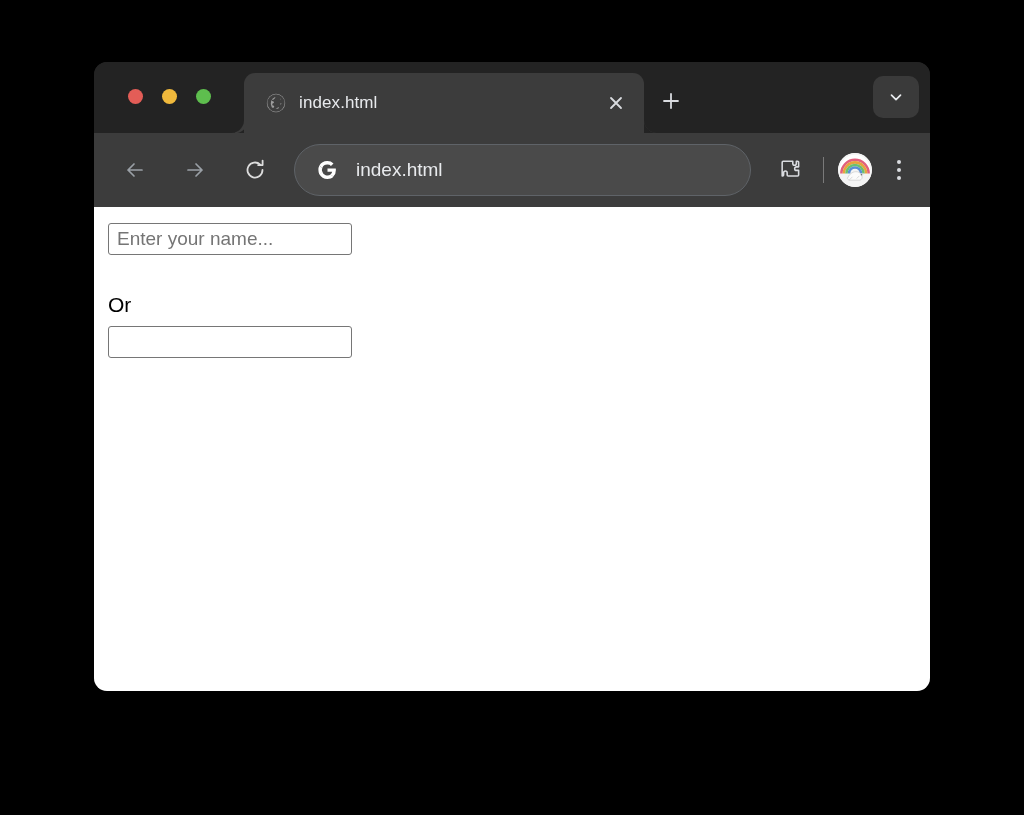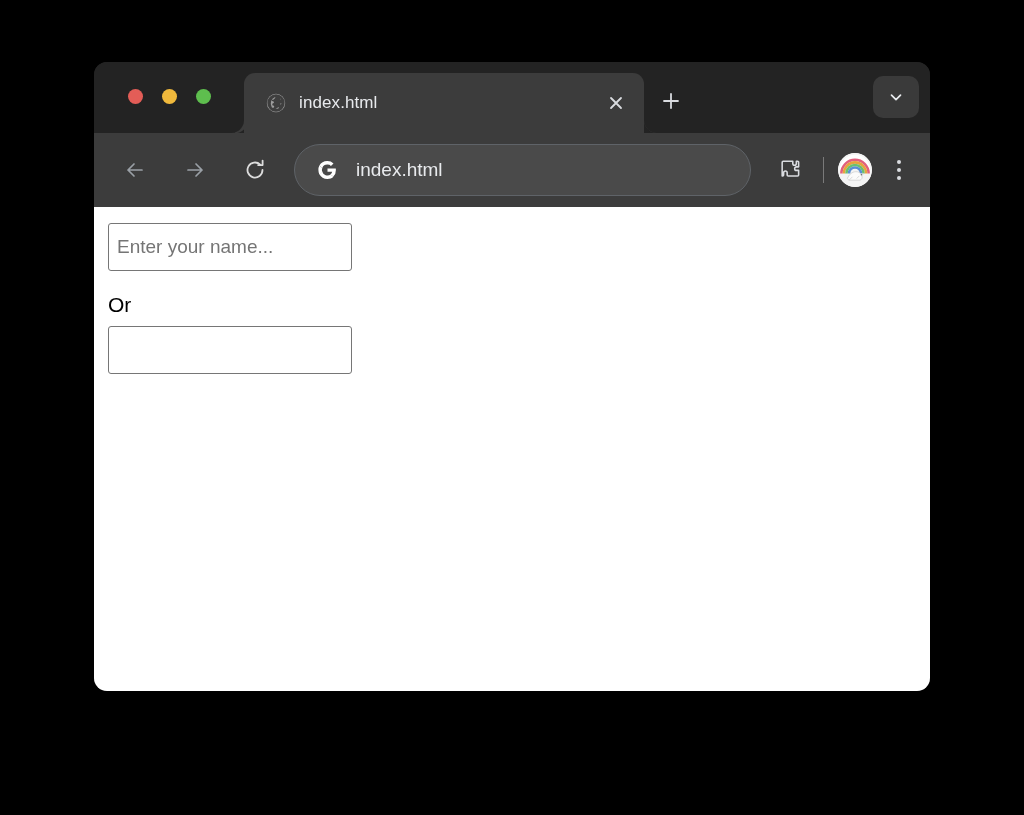--- a/index.html
+++ b/index.html
@@ -257,27 +257,27 @@
   .text-input {
     display: block;
     font-family: "Liberation Sans", sans-serif;
     font-size: 19px;
     color: #000000;
     background: #ffffff;
     border: 1px solid #767676;
     border-radius: 3px;
     padding: 4px 8px;
     width: 244px;
-    height: 48px;
+    height: 32px;
     outline: none;
   }
   .text-input::placeholder { color: #757575; opacity: 1; }
 
   #or-text {
-    margin-top: 22px;
+    margin-top: 38px;
     font-size: 21px;
     color: #000000;
     font-family: "Liberation Sans", sans-serif;
   }
 
   #name-label {
     margin-top: 38px;
     font-size: 22px;
     color: #000000;
     font-family: "DejaVu Sans", sans-serif;

